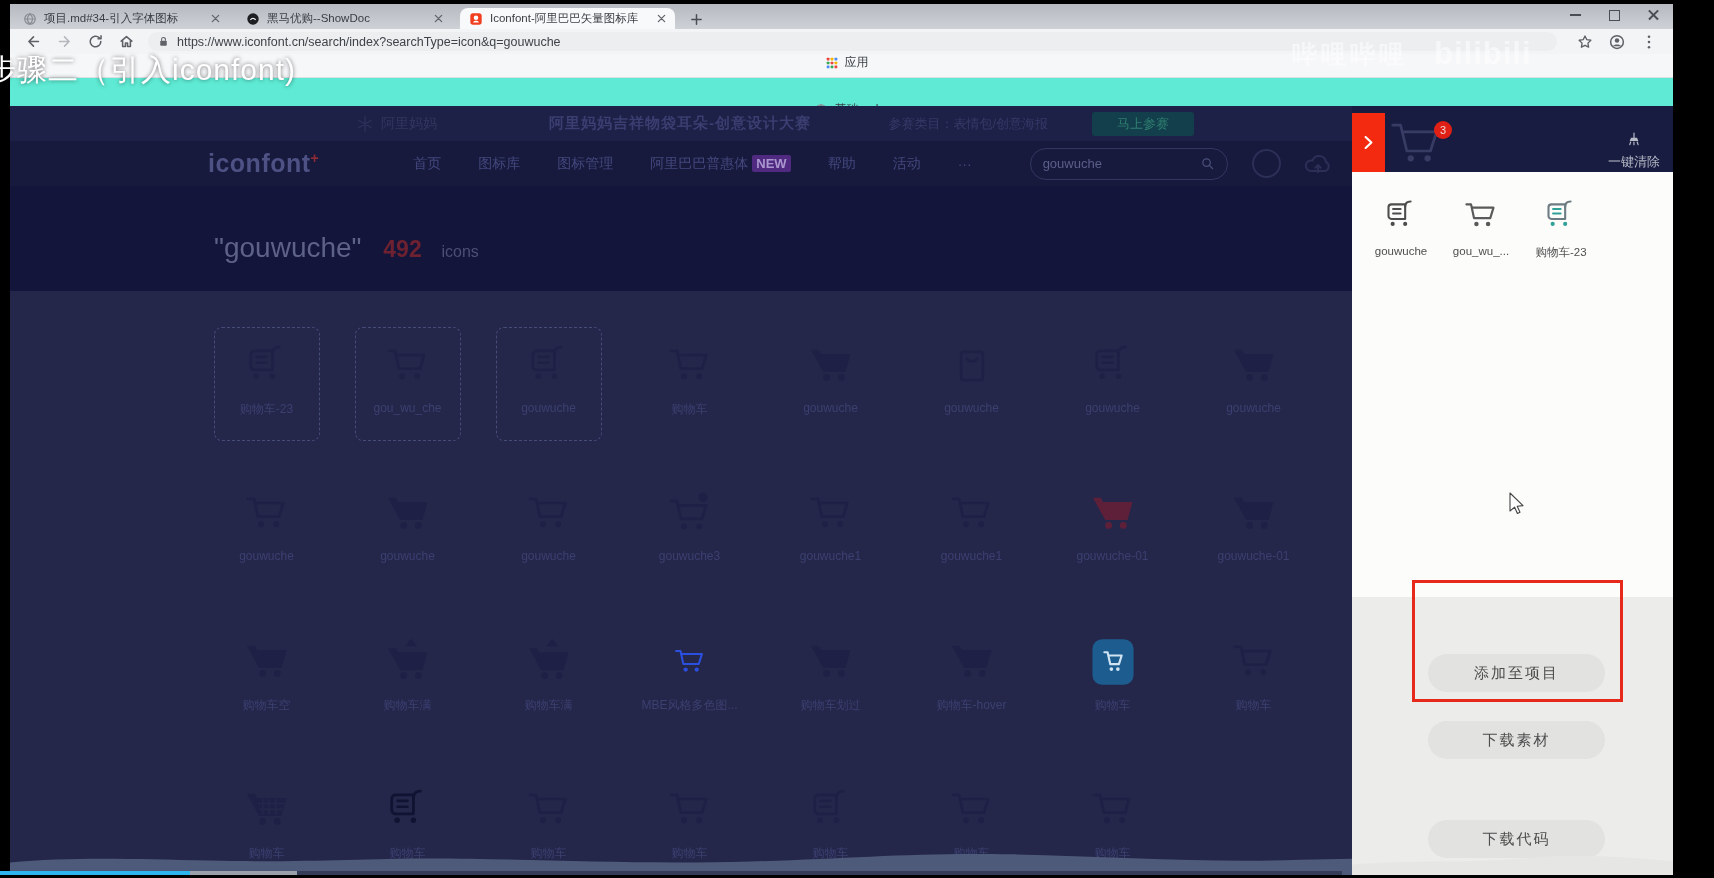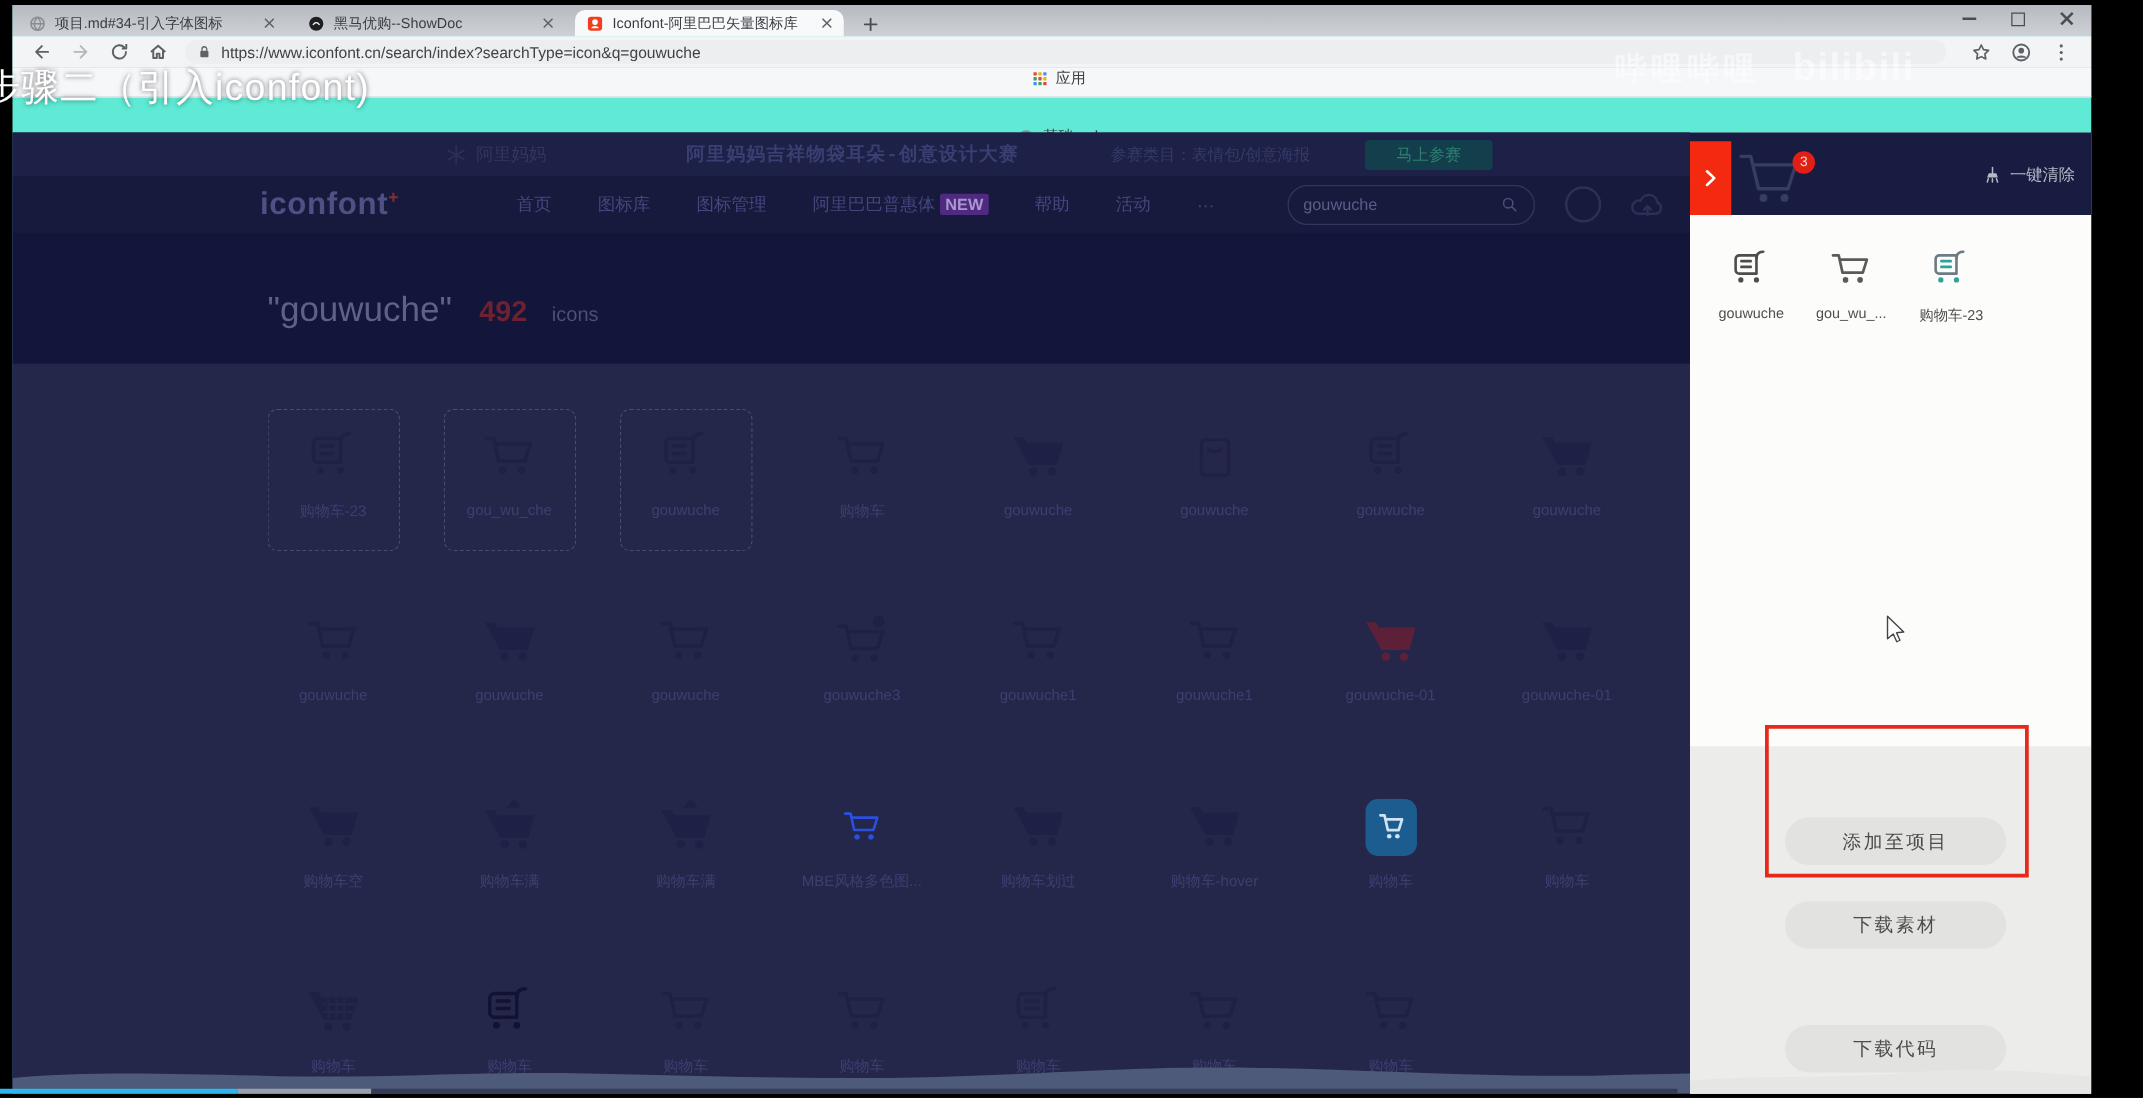--- a/index.html
+++ b/index.html
@@ -35,21 +35,21 @@
   .bmbar{position:absolute;top:50px;left:0;right:0;height:23px;background:#f6f7f9;
          border-bottom:1px solid #dcdee1;display:flex;align-items:center;padding-left:10px;gap:30px;flex-direction:column;}
   .bmitem{display:flex;align-items:center;gap:6px;font-size:12px;color:#3c4045;}
   .bmitem svg{width:14px;height:14px;}
   
   .page{position:absolute;top:73px;left:0;width:1663px;bottom:0;overflow:hidden;background:#14163a;margin-top:29px;}
   .main{position:absolute;left:0;top:0;width:1342px;height:100%;background:#24264a;}
   .banner{height:35px;background:#1d2047;display:flex;align-items:center;overflow:hidden;}
   .banner .brand{margin-left:346px;display:flex;align-items:center;gap:7px;color:#33365f;font-size:14px;}
   .banner .brand svg{width:18px;height:18px;color:#2c2f58;}
-  .banner .btitle{margin-left:112px;color:#3a3e70;font-weight:bold;font-size:15px;letter-spacing:1px;white-space:nowrap;font-family:Liberation Mono, monospace;}
+  .banner .btitle{margin-left:112px;color:#3a3e70;font-weight:bold;font-size:15px;letter-spacing:1px;white-space:nowrap;}
   .banner .bcat{margin-left:auto;color:#363a68;font-size:13px;white-space:nowrap;}
   .banner .bcta{margin:0 158px 0 44px;background:#123f4b;color:#2f7f72;font-size:13px;
                 padding:3px 25px;border-radius:3px;white-space:nowrap;}
   .sitenav{height:45px;background:#171a3d;display:flex;align-items:center;color:#43477c;font-size:14px;}
   .logo{margin-left:198px;font-size:25px;font-weight:bold;color:#4d5184;letter-spacing:.5px;}
   .logo sup{color:#8c2b35;font-size:14px;}
   .ni{margin-left:37px;white-space:nowrap;display:flex;align-items:center;gap:4px;}
   .ni:first-of-type{margin-left:94px;}
   .nbadge{background:#4f2a80;color:#ab97cf;font-size:13px;padding:1px 4px;border-radius:2px;font-weight:bold;}
   .ssearch{margin-left:58px;width:172px;height:30px;border:1px solid #33365f;border-radius:16px;
@@ -73,21 +73,21 @@
   .wave-main{position:absolute;left:0;bottom:0;width:1342px;height:27px;}
   
   .panel{position:absolute;left:1342px;top:0;width:321px;height:100%;background:#fcfcfa;}
   .phead{position:absolute;top:0;left:0;right:0;height:66px;background:#191c41;}
   .collapse{position:absolute;left:0;top:7px;width:33px;height:59px;background:#f32a10;
             display:flex;align-items:center;justify-content:center;}
   .collapse svg{width:13px;height:19px;}
   .bigcart{position:absolute;left:32px;top:9px;width:58px;height:54px;color:#363c63;}
   .cartbadge{position:absolute;left:82px;top:15px;min-width:18px;height:18px;border-radius:9px;background:#e02014;
              color:#f2d4d1;font-size:11px;display:flex;align-items:center;justify-content:center;padding:0 2px;box-sizing:border-box;}
-  .clear{position:absolute;right:13px;top:25px;display:flex;align-items:center;gap:6px;color:#b6bac6;font-size:13px;}
+  .clear{position:absolute;right:13px;top:25px;display:flex;align-items:center;gap:6px;color:#b6bac6;font-size:13px;flex-direction:column;}
   .clear svg{width:16px;height:16px;}
   .pbody{position:absolute;top:66px;left:0;right:0;bottom:0;background:#fcfcfa;overflow:hidden;}
   .selrow{display:flex;gap:18px;padding:24px 0 0 18px;}
   .selitem{min-width:62px;display:flex;flex-direction:column;align-items:center;}
   .selitem svg{width:40px;height:40px;}
   .sellabel{margin-top:9px;font-size:11.5px;color:#4f4f4f;white-space:nowrap;}
   .graysec{position:absolute;top:425px;left:0;right:0;bottom:0;background:#ececea;}
   .pwave{position:absolute;bottom:0;left:0;width:100%;height:26px;}
   .redbox{position:absolute;left:60px;top:408px;width:211px;height:122px;border:3px solid #e6291a;box-sizing:border-box;}
   .pbtn{position:absolute;left:76px;width:177px;height:38px;border-radius:19px;background:#e2e2e0;

